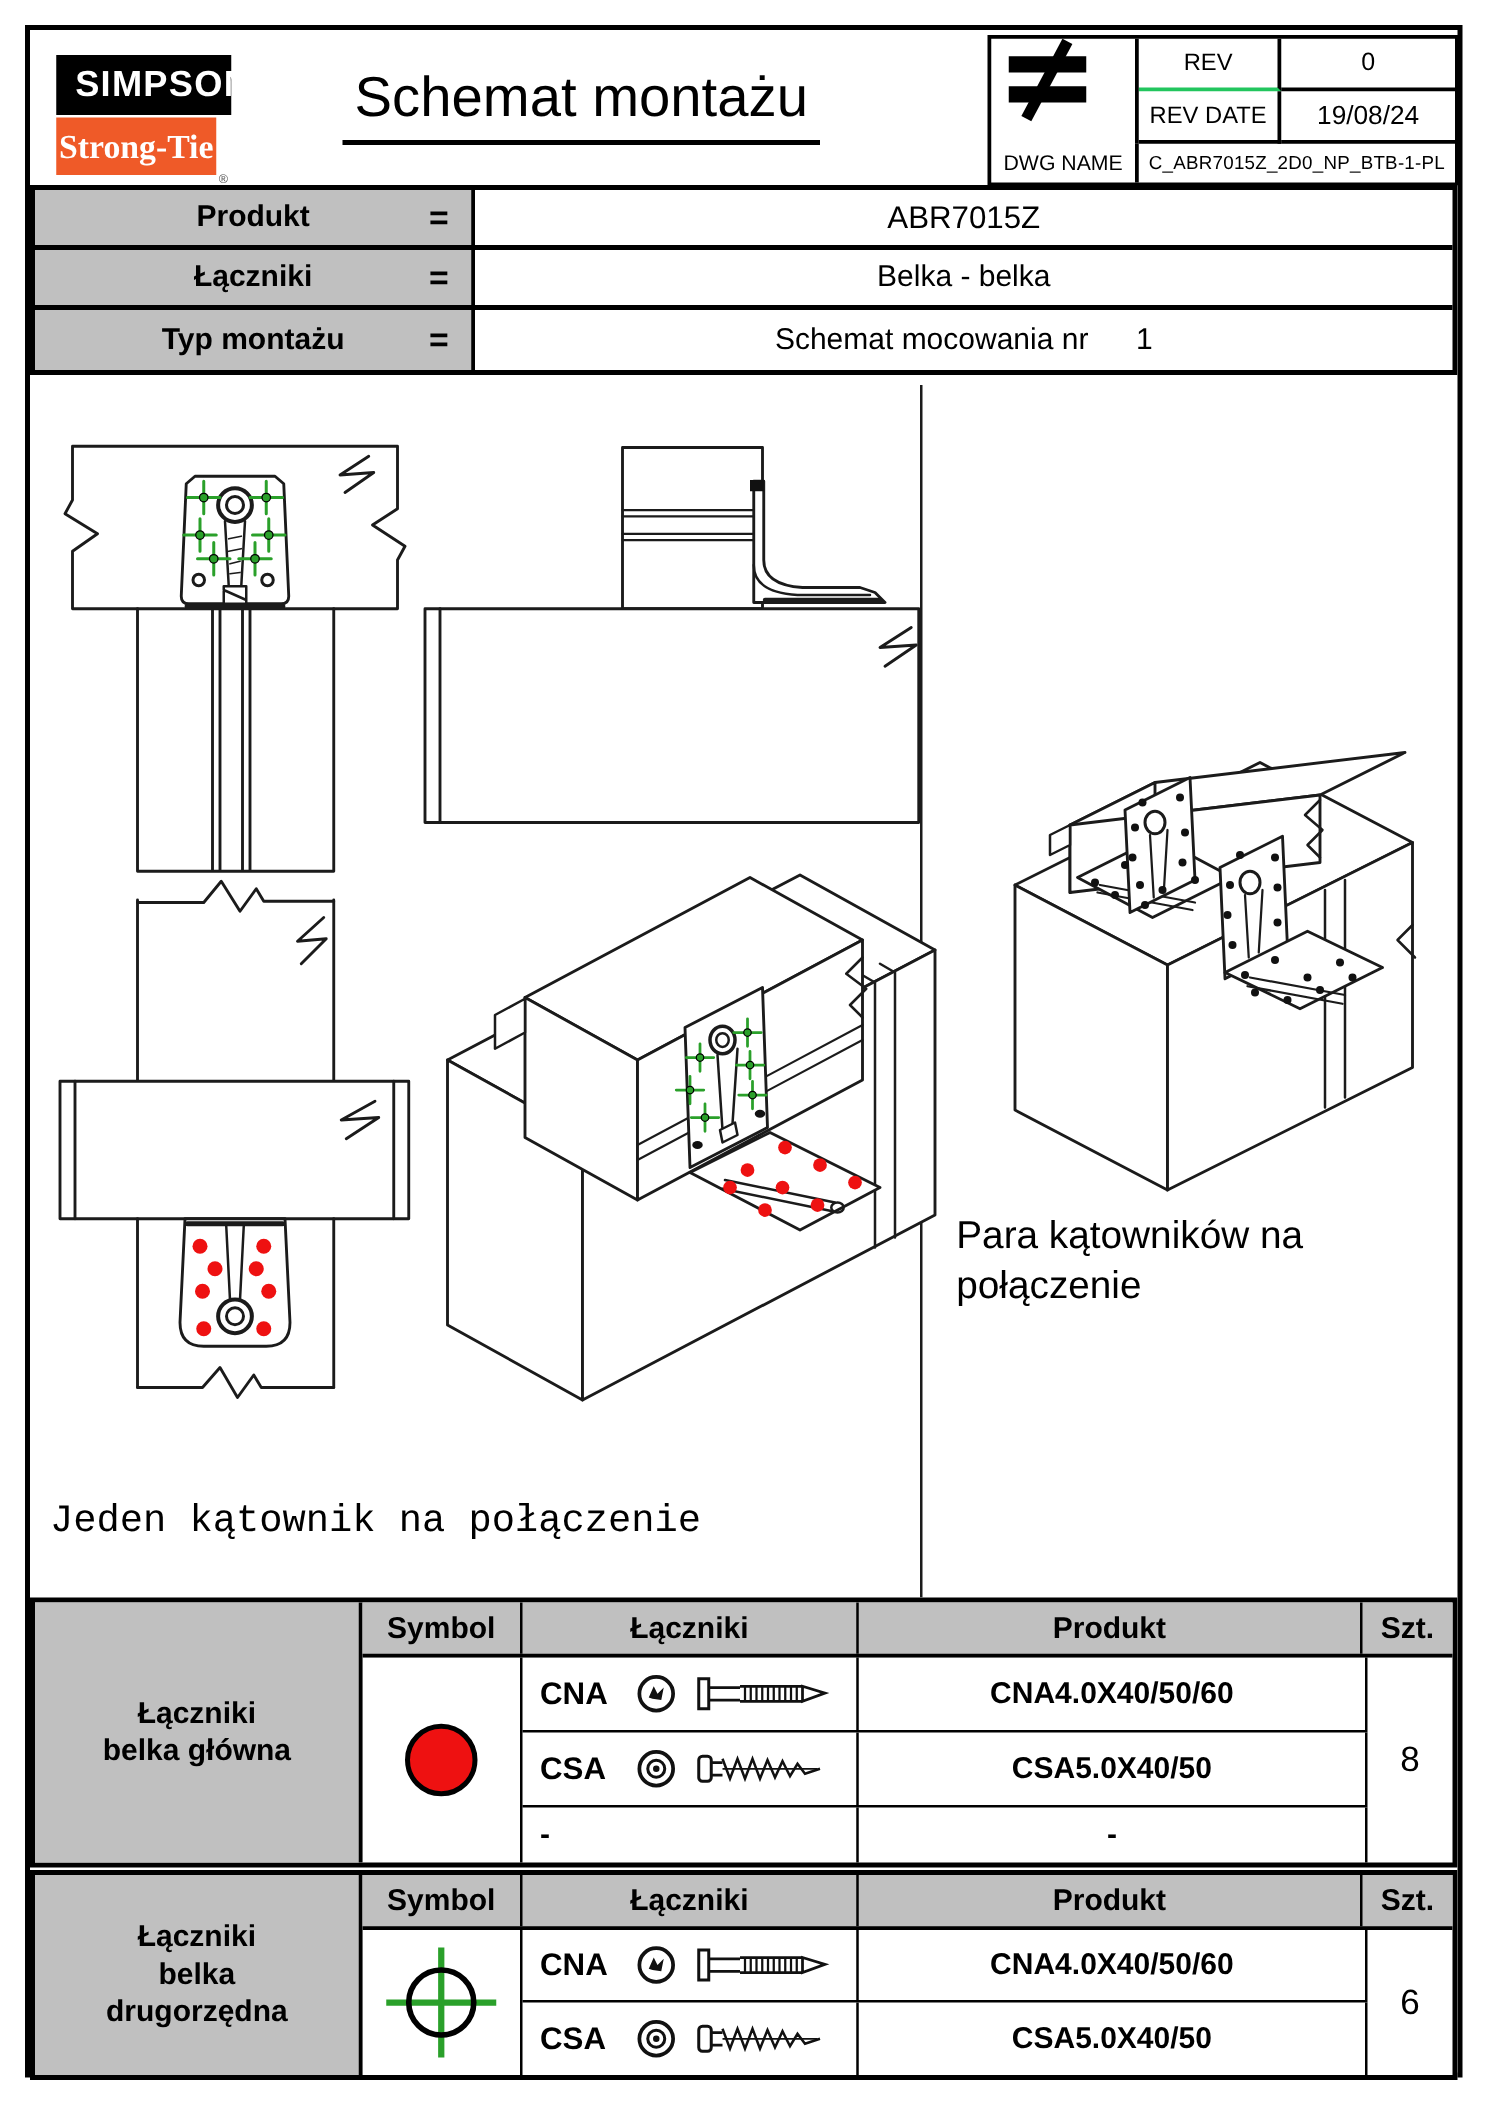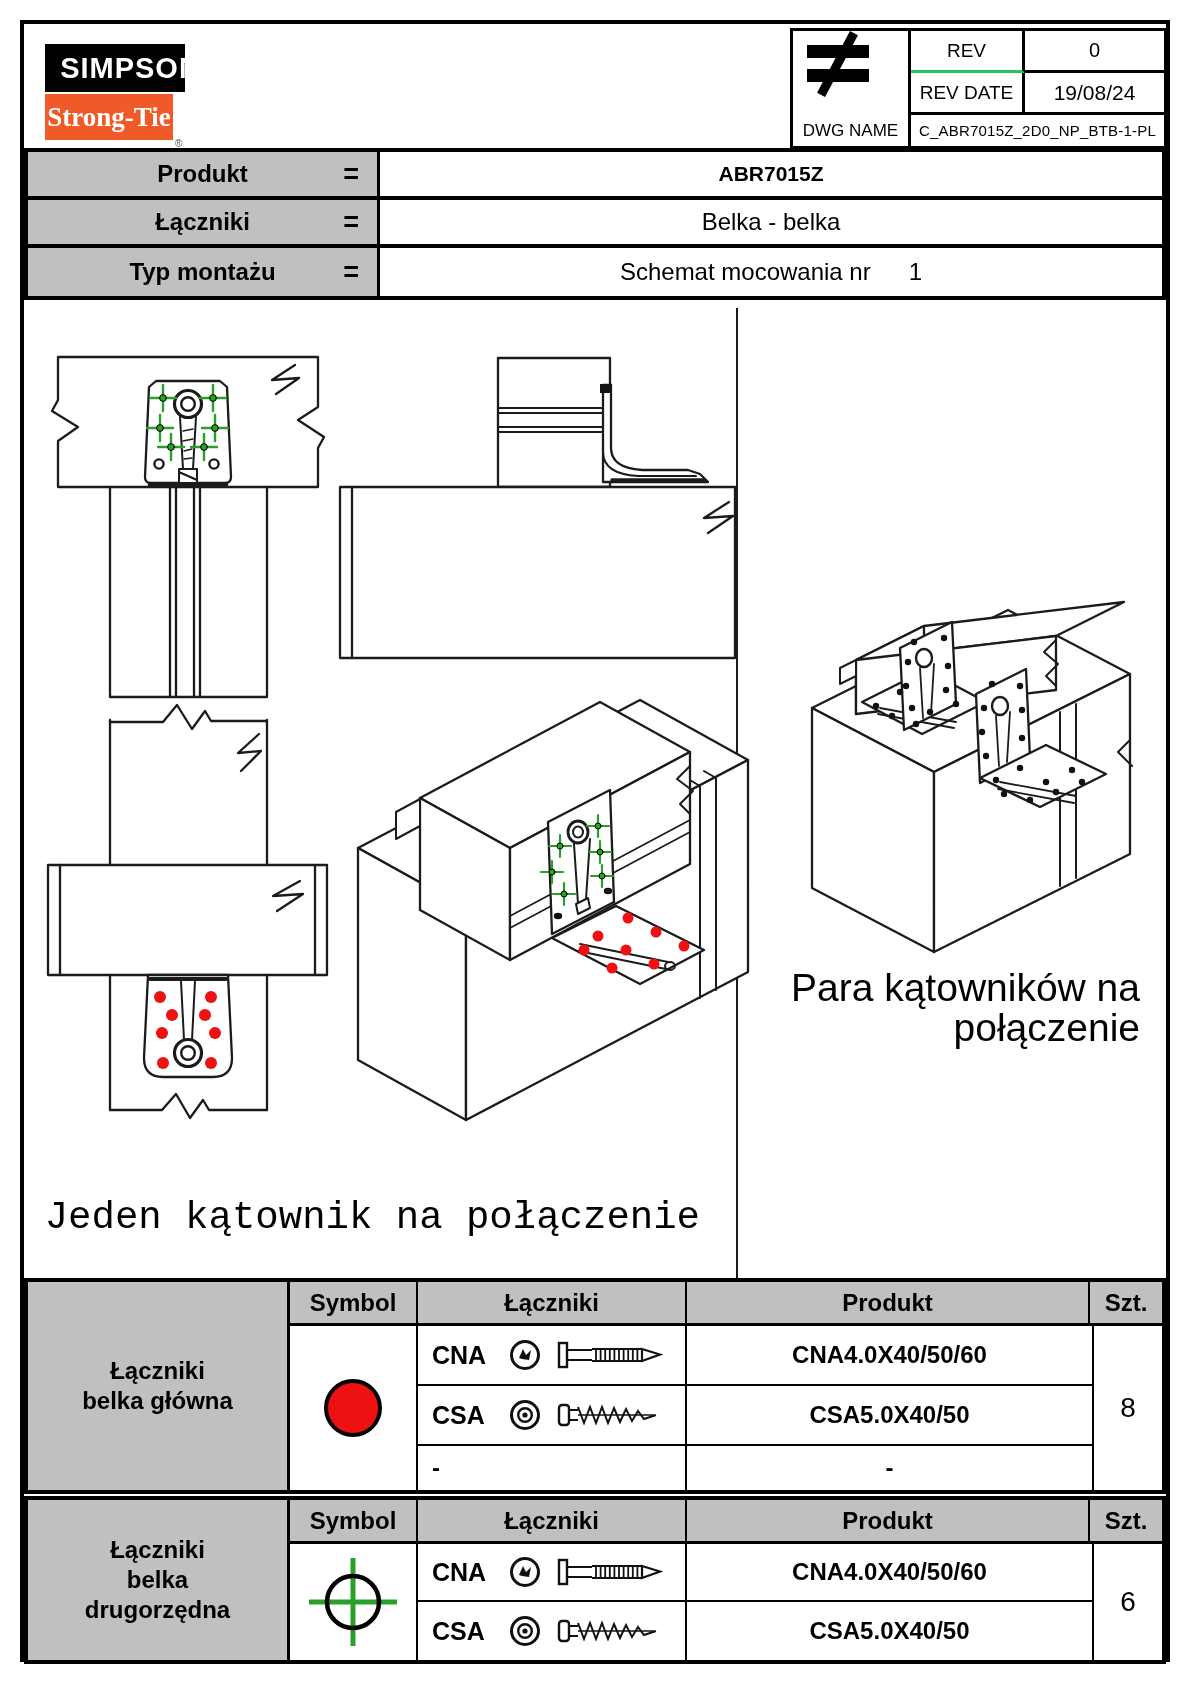--- a/index.html
+++ b/index.html
@@ -36,25 +36,25 @@
   
   .ptable{position:absolute;left:24px;top:148px;width:1142px;border:4px solid #000;background:#fff;}
   .prow{display:flex;height:48px;border-bottom:4px solid #000;}
   .prow:last-child{border-bottom:none;}
   .plabel{width:352px;background:#c0c0c0;border-right:3px solid #000;position:relative;
           display:flex;align-items:center;justify-content:center;font-weight:bold;font-size:24px;}
   .plabel .eq{position:absolute;right:18px;font-size:27px;font-weight:bold;}
   .pval{flex:1;display:flex;align-items:center;justify-content:center;font-size:24px;}
   .pval-l{width:357px;border-right:3px solid #000;display:flex;align-items:center;justify-content:center;font-size:24px;}
   .pval-r{flex:1;display:flex;align-items:center;justify-content:center;font-size:24px;gap:38px;}
-  .pv-big{font-size:21px;font-weight:bold;}
+  .pv-big{font-size:25px;}
 
   
   .draw-svg{position:absolute;left:24px;top:308px;}
-  .caption{position:absolute;font-size:39px;text-align:right;line-height:40px;}
+  .caption{position:absolute;font-size:31px;text-align:left;line-height:40px;}
   .cap-single{left:40px;top:1198px;width:660px;font-family:Liberation Mono, monospace;}
   .cap-pair{left:765px;top:968px;width:375px;}
 
   
   .ftable{position:absolute;left:24px;width:1142px;border:4px solid #000;display:flex;background:#fff;}
   .ft1{top:1278px;} .ft2{top:1496px;}
   .fgroup{width:262px;border-right:3px solid #000;background:#c0c0c0;display:flex;flex-direction:column;
           align-items:center;justify-content:center;font-weight:bold;font-size:24px;line-height:30px;}
   .fmain{flex:1;display:flex;flex-direction:column;}
   .fhead{display:flex;height:44px;border-bottom:3px solid #000;background:#c0c0c0;font-weight:bold;font-size:24px;}
@@ -79,20 +79,23 @@
 </head>
 <body>
 
 <div class="page">
   <div class="frame"></div>
 
   <div class="logo">
     <div class="logo-top">SIMPSON</div>
     <div class="logo-bottom">Strong-Tie</div>
     <div class="logo-reg">®</div>
+  </div>
+  <div class="title-wrap">
+    <span class="title">Schemat montażu</span>
   </div>
   <div class="revblock">
     <div class="neq-cell">
       <div class="neq-bar b1"></div>
         <div class="neq-bar b2"></div>
         <div class="neq-slash"></div>
     </div>
     <div class="rev-l1">REV</div>
     <div class="rev-v1">0</div>
     <div class="rev-l2">REV DATE</div>

